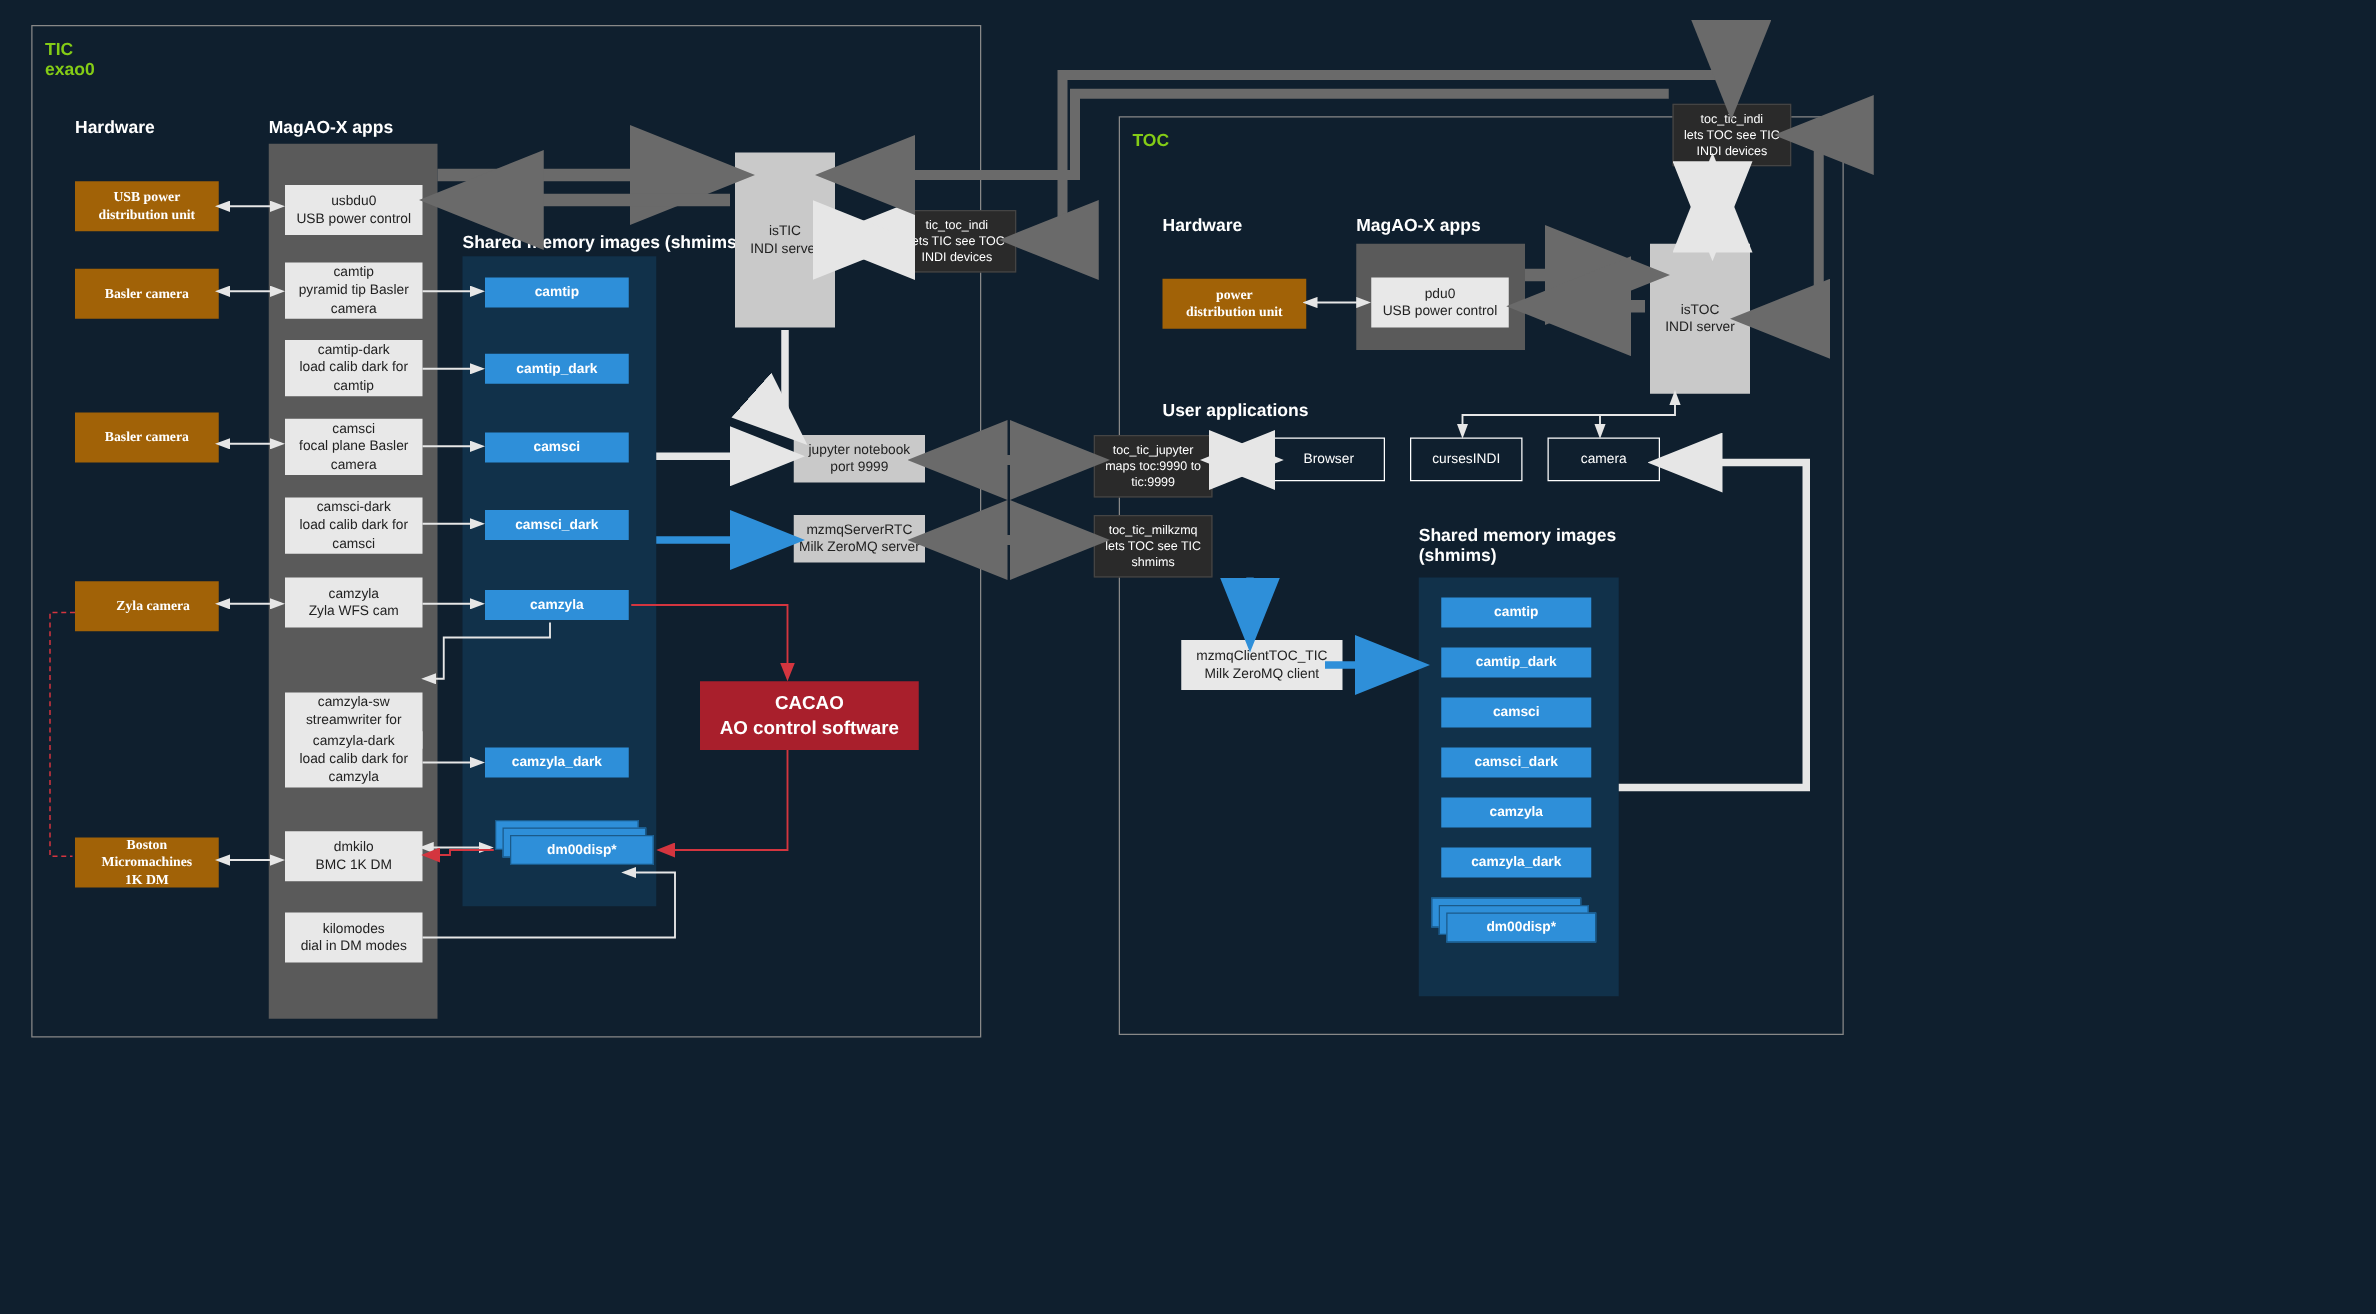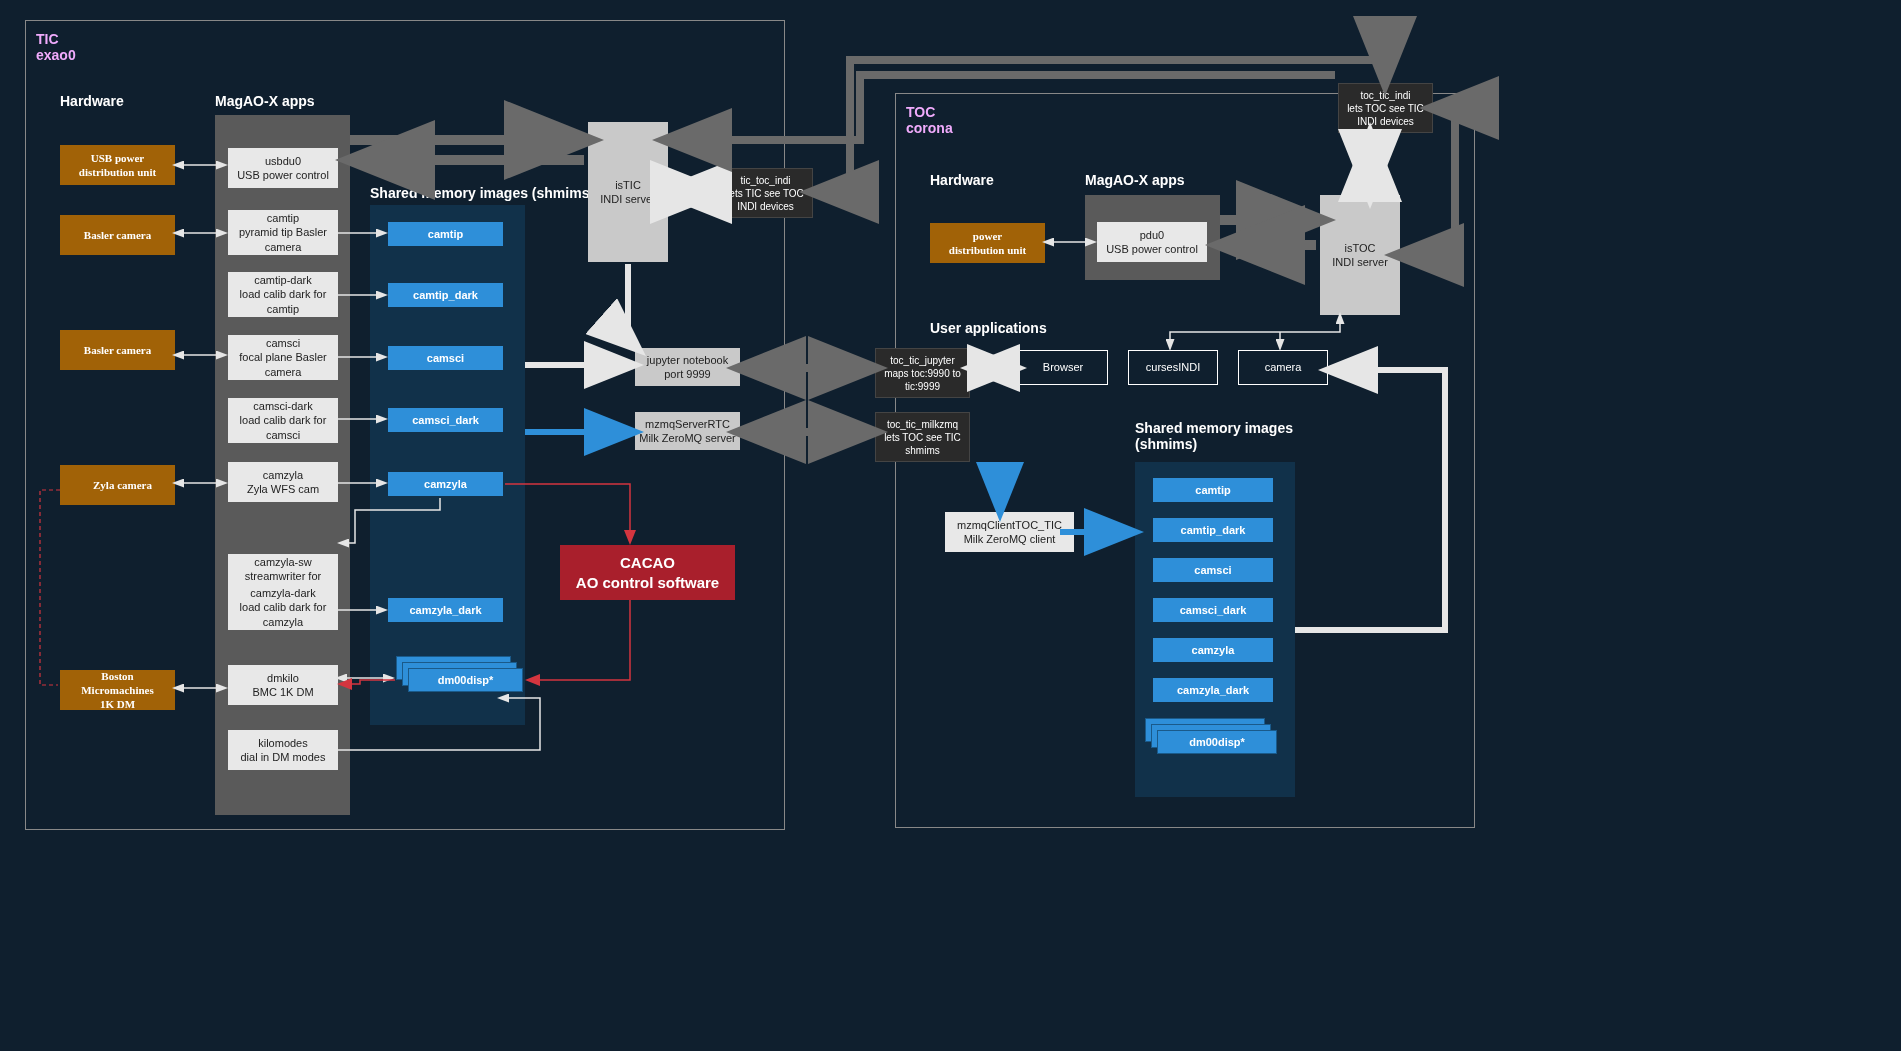--- a/index.html
+++ b/index.html
@@ -10,21 +10,21 @@
     width: 1901px;
     height: 1051px;
     position: relative;
     overflow: hidden;
   }
   .container {
     position: absolute;
     border: 1px solid #888;
     padding: 10px;
   }
-  .container-title { font-weight: bold; font-size: 14px; color: #f0abfc; }
+  .container-title { font-weight: bold; font-size: 14px; color: #84cc16; }
   .section-title { font-weight: bold; font-size: 14px; color: #fff; position: absolute; }
   .box {
     position: absolute;
     display: flex;
     align-items: center;
     justify-content: center;
     text-align: center;
     font-size: 11px;
     line-height: 1.3;
     padding: 4px;
@@ -89,21 +89,20 @@
 
 <div class="box server-box" style="left:635px; top:348px; width:105px; height:38px;">jupyter notebook<br>port 9999</div>
 <div class="box server-box" style="left:635px; top:412px; width:105px; height:38px;">mzmqServerRTC<br>Milk ZeroMQ server</div>
 
 <div class="box cacao-box" style="left:560px; top:545px; width:175px; height:55px;">CACAO<br>AO control software</div>
 
 <div class="box tunnel-box" style="left:718px; top:168px; width:95px; height:50px;">tic_toc_indi<br>lets TIC see TOC<br>INDI devices</div>
 
 <div class="container" style="left:895px; top:93px; width:580px; height:735px;">
   <div class="container-title">TOC</div>
-  <div class="container-title">corona</div>
 </div>
 
 <div class="section-title" style="left:930px; top:172px;">Hardware</div>
 <div class="section-title" style="left:1085px; top:172px;">MagAO-X apps</div>
 <div class="section-title" style="left:930px; top:320px;">User applications</div>
 
 <div class="box hw-box" style="left:930px; top:223px; width:115px; height:40px;">power<br>distribution unit</div>
 <div class="apps-container" style="left:1085px; top:195px; width:135px; height:85px;"></div>
 <div class="box app-box" style="left:1097px; top:222px; width:110px; height:40px;">pdu0<br>USB power control</div>
 

